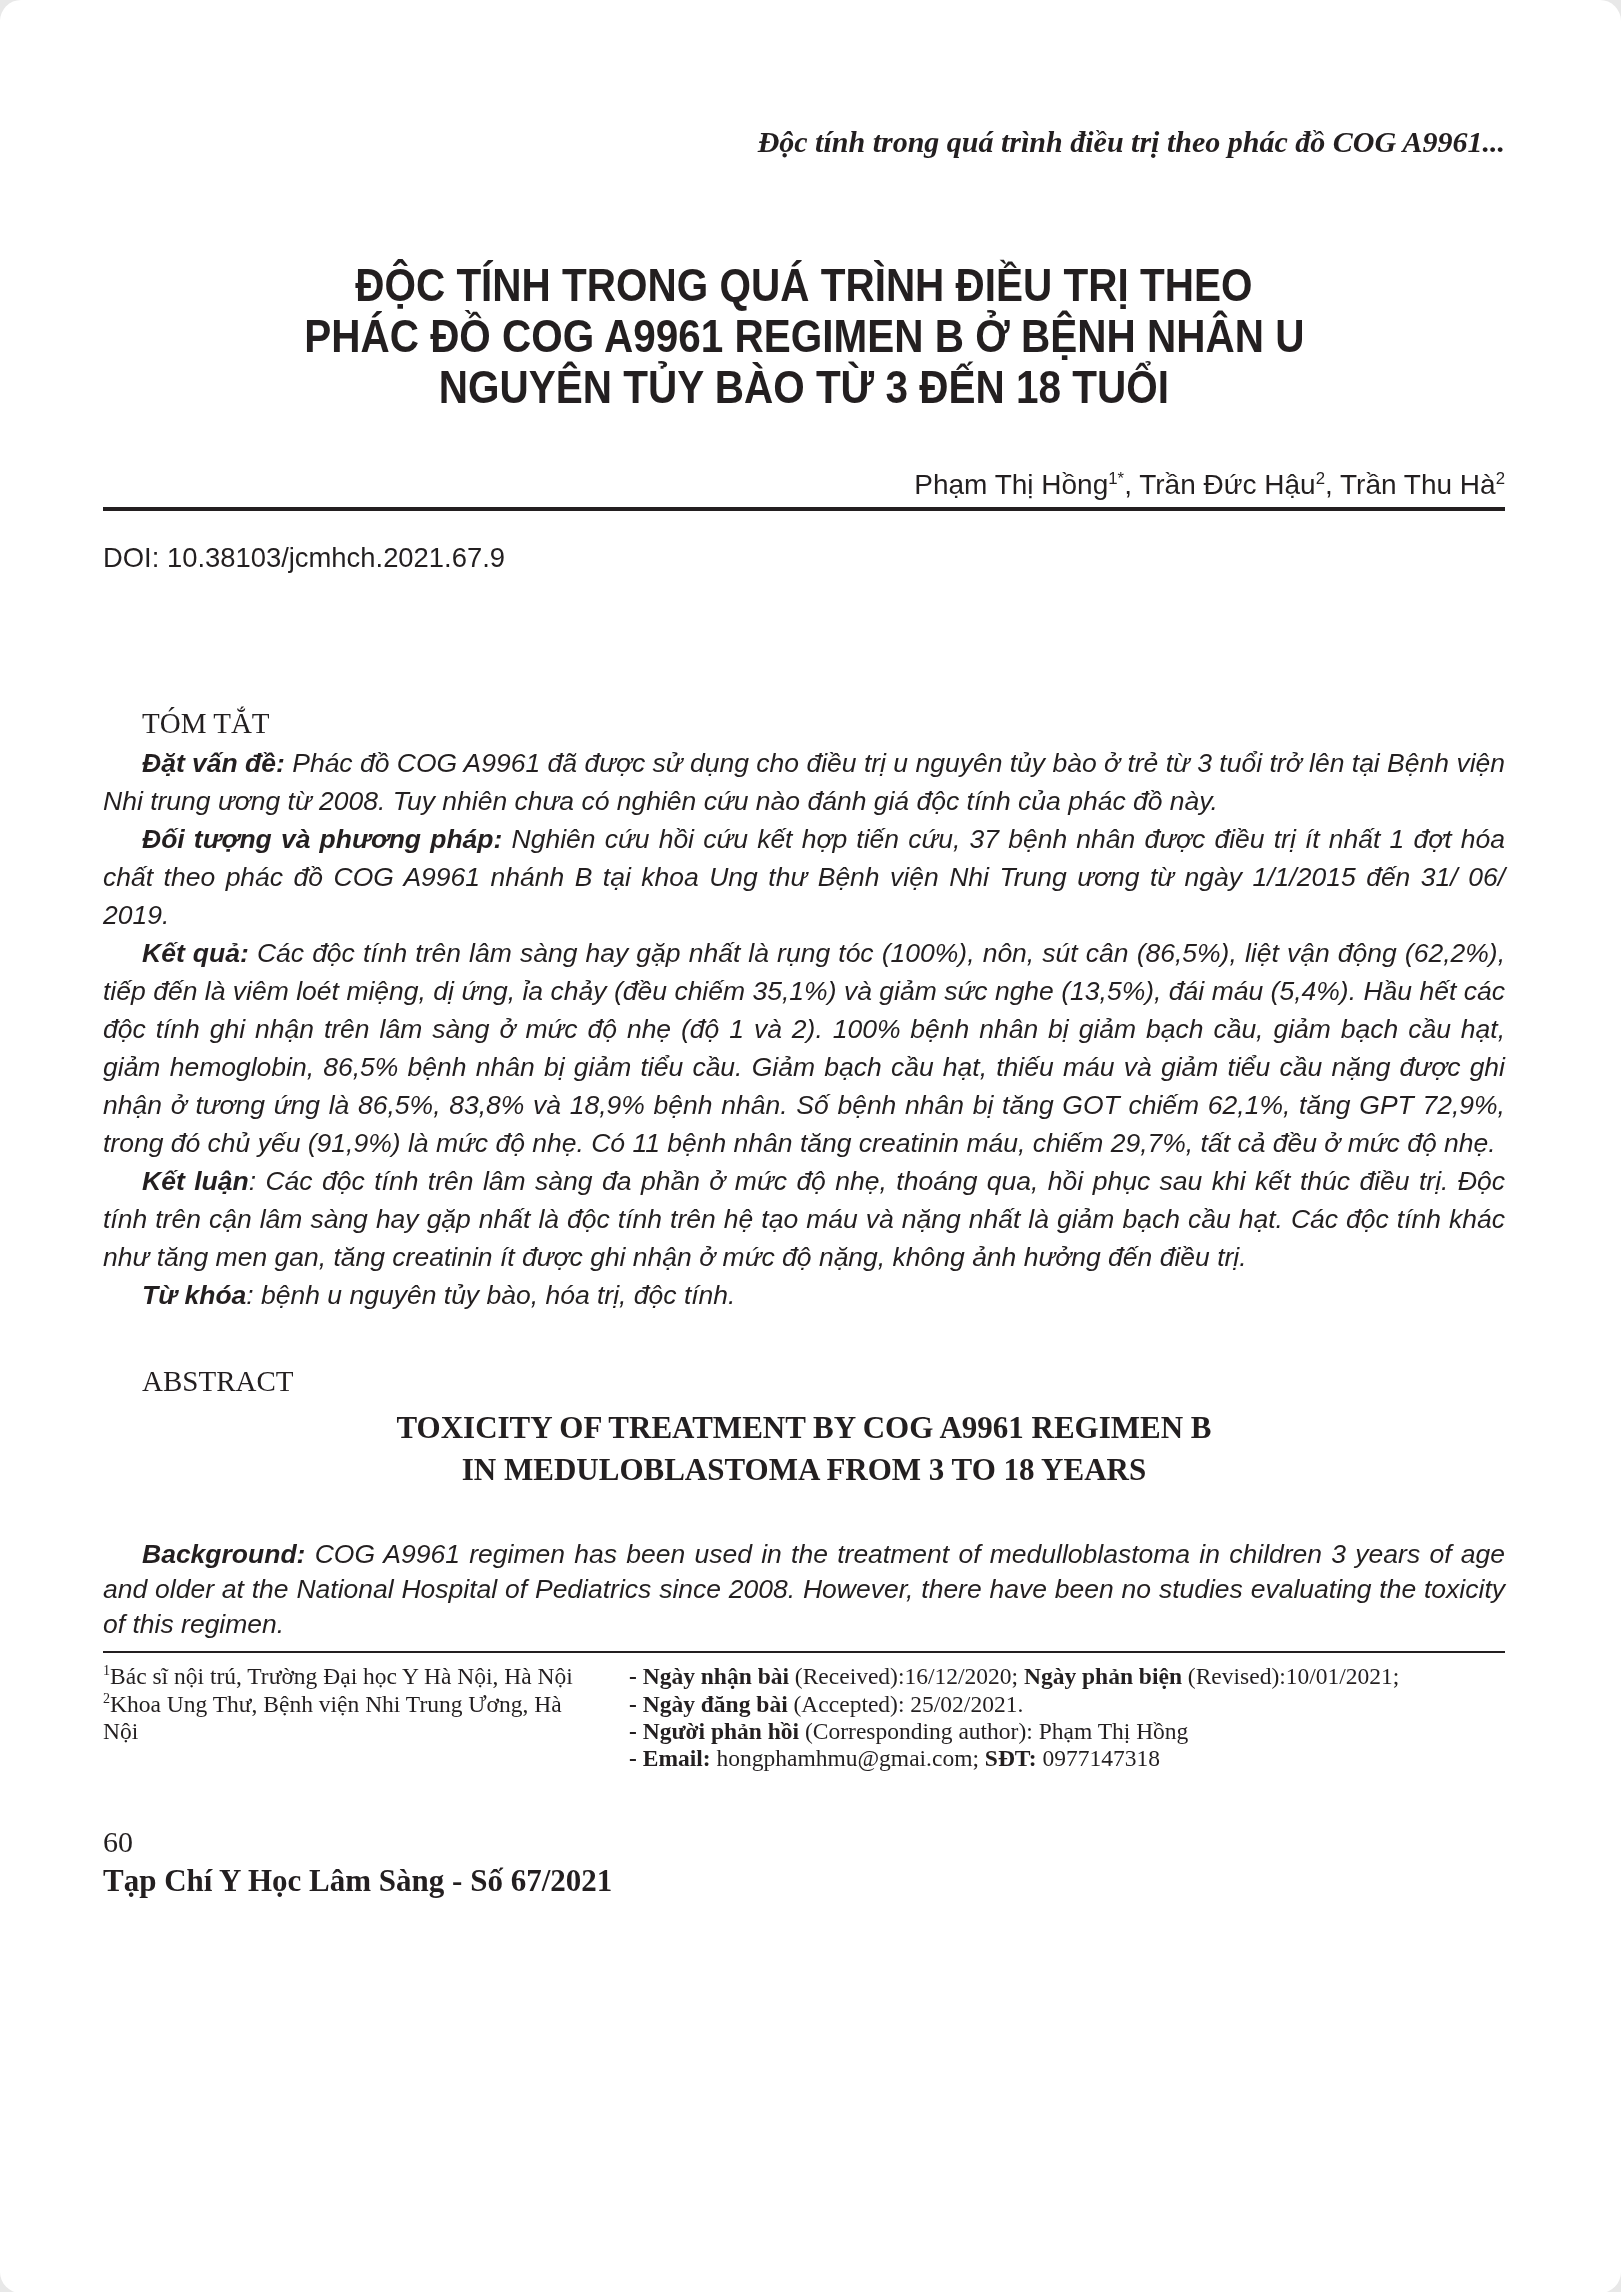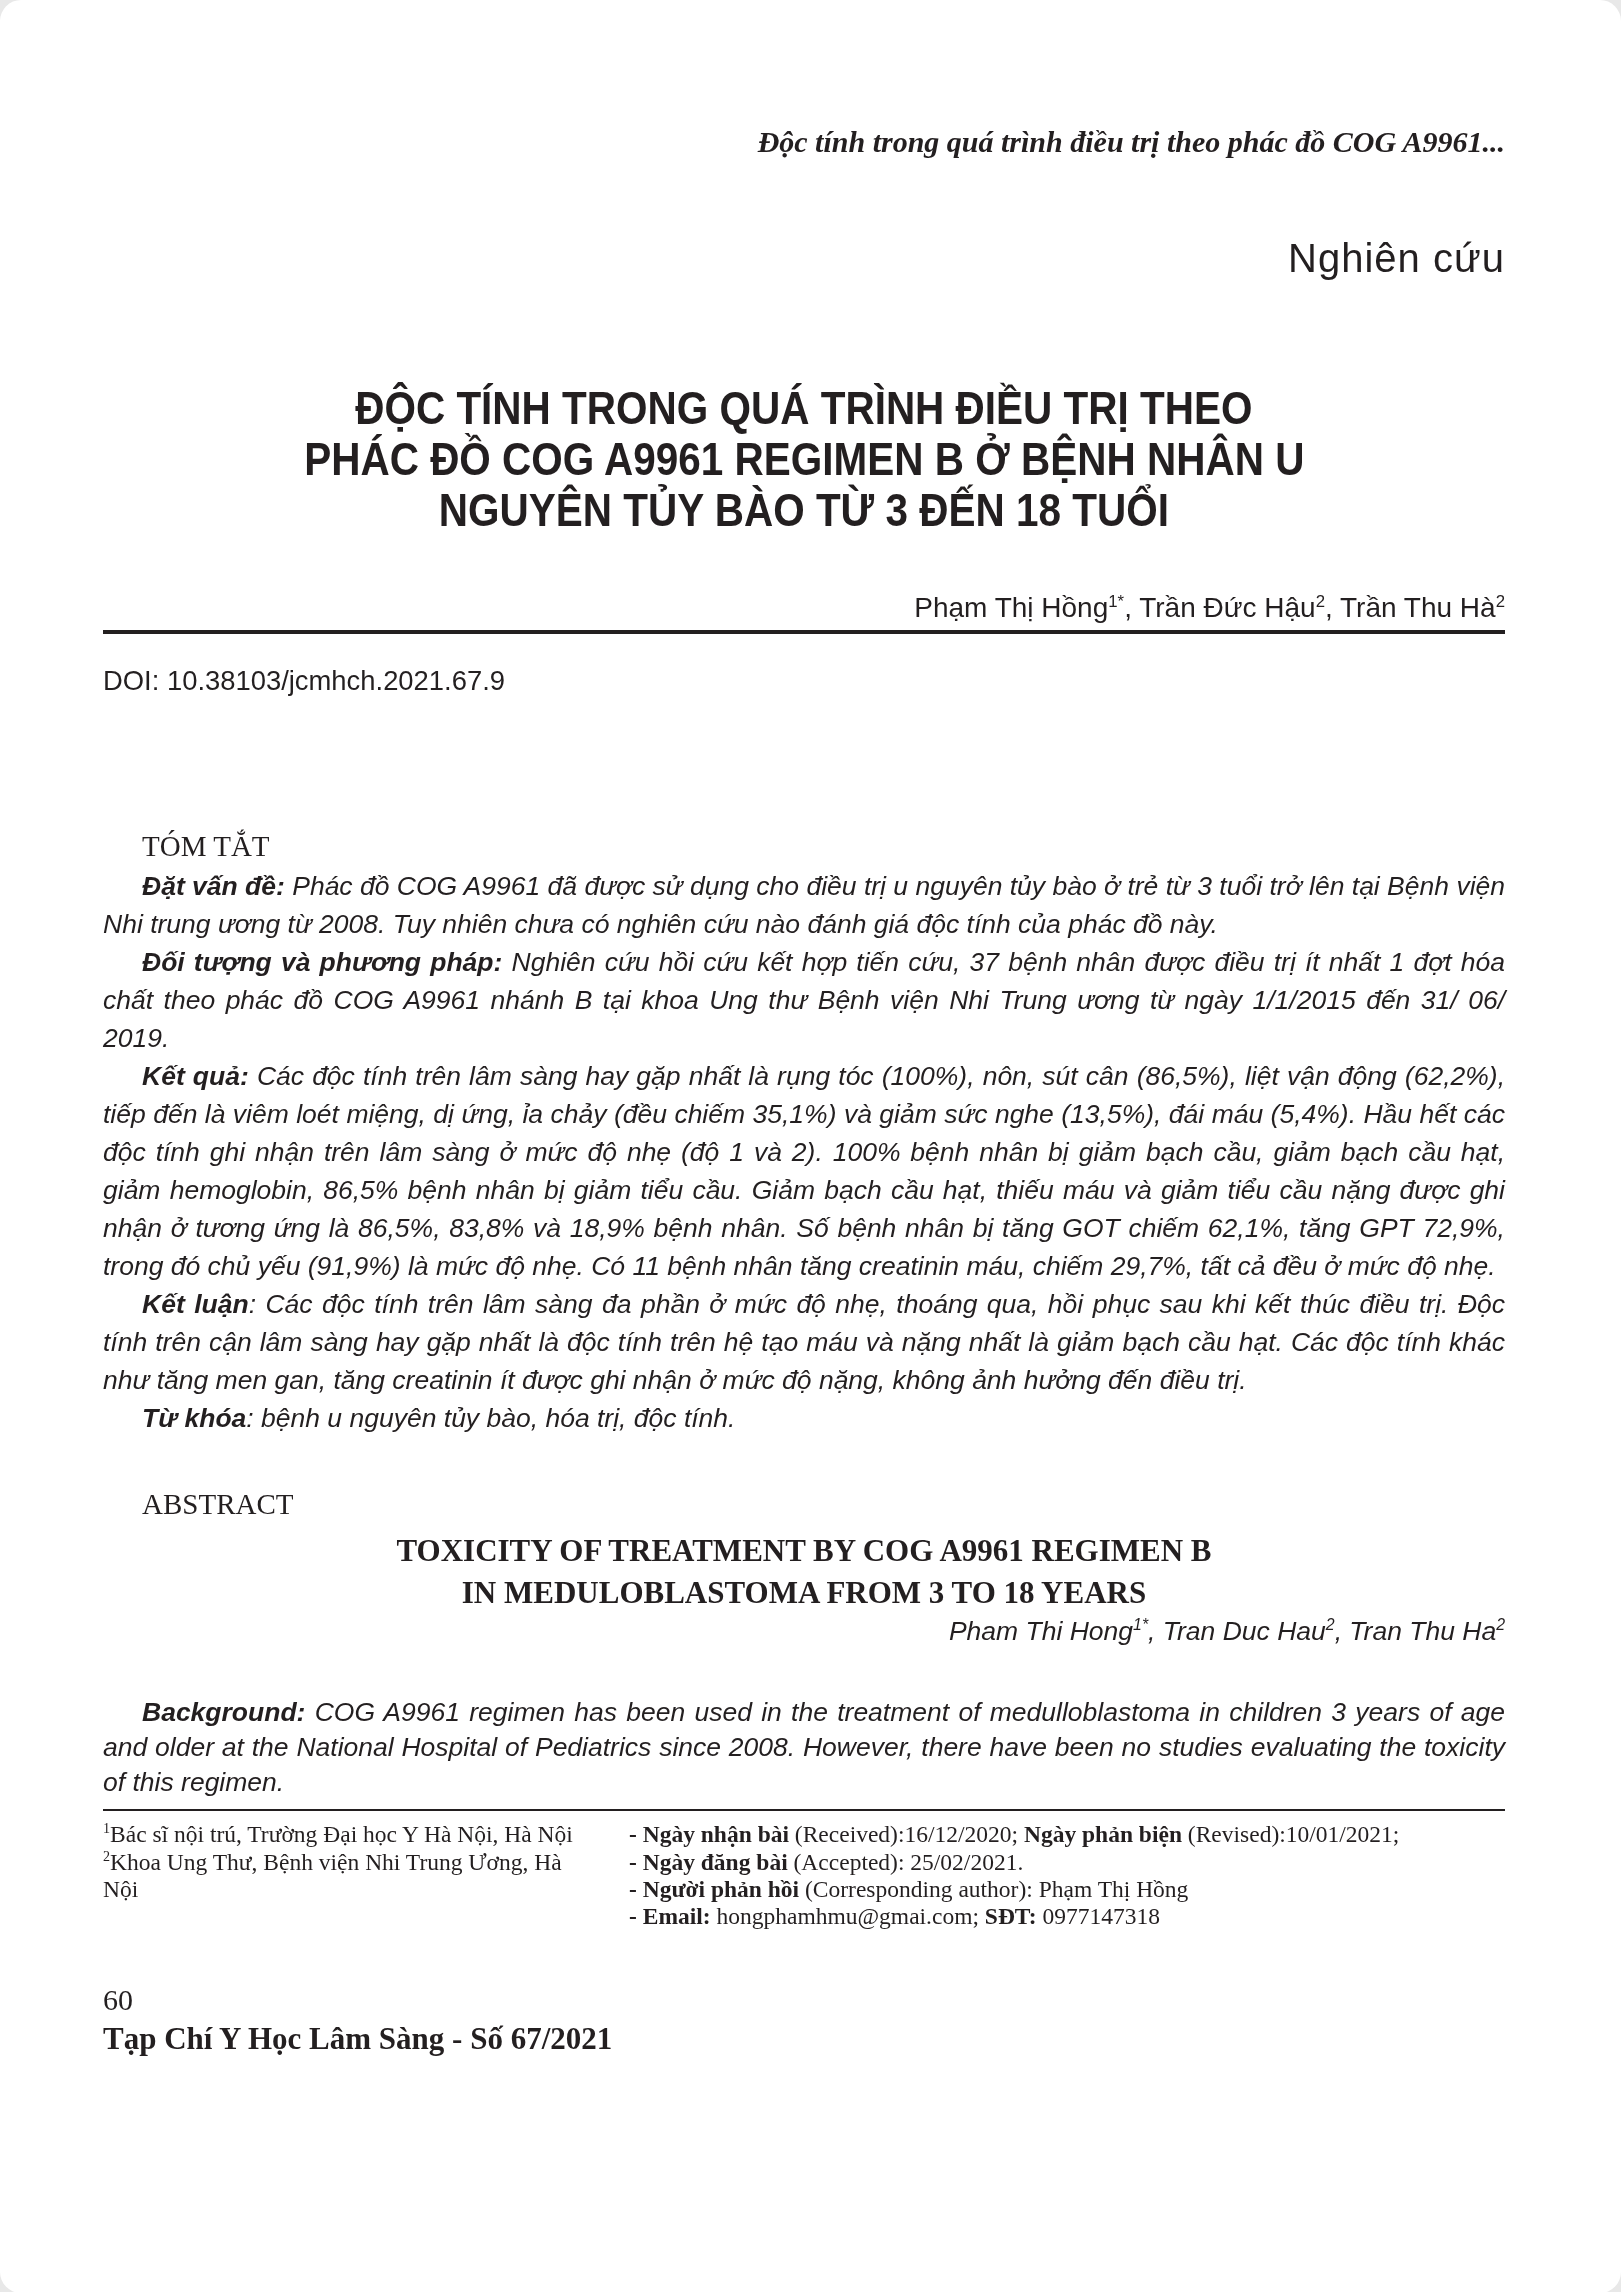--- a/index.html
+++ b/index.html
@@ -117,21 +117,20 @@
   }
   .footer-journal{font-weight:bold;font-size:31px;}
 </style>
 </head>
 <body>
 
 <div class="page">
 
   <div class="running-head">Độc tính trong quá trình điều trị theo phác đồ COG A9961...</div>
 
-  <div class="article-type">Nghiên cứu</div>
 
   <div class="title-block">
     <div class="title-line"><span>ĐỘC TÍNH TRONG QUÁ TRÌNH ĐIỀU TRỊ THEO</span></div>
     <div class="title-line"><span>PHÁC ĐỒ COG A9961 REGIMEN B Ở BỆNH NHÂN U</span></div>
     <div class="title-line"><span>NGUYÊN TỦY BÀO TỪ 3 ĐẾN 18 TUỔI</span></div>
   </div>
 
   <div class="authors-vi"><span>Phạm Thị Hồng</span><sup>1*</sup><span>, Trần Đức Hậu</span><sup>2</sup><span>, Trần Thu Hà</span><sup>2</sup></div>
 
   <div class="rule-thick"></div>
@@ -148,21 +147,20 @@
     <p class="body-par"><span class="b">Từ khóa</span><span>: bệnh u nguyên tủy bào, hóa trị, độc tính.</span></p>
   </div>
 
   <div class="section-head abstract-head">ABSTRACT</div>
 
   <div class="en-title">
     <div>TOXICITY OF TREATMENT BY COG A9961 REGIMEN B</div>
     <div>IN MEDULOBLASTOMA FROM 3 TO 18 YEARS</div>
   </div>
 
-  <div class="authors-en"><span>Pham Thi Hong</span><sup>1*</sup><span>, Tran Duc Hau</span><sup>2</sup><span>, Tran Thu Ha</span><sup>2</sup></div>
 
   <div class="en-abstract">
     <p class="body-par"><span class="b">Background: </span><span>COG A9961 regimen has been used in the treatment of medulloblastoma in children 3 years of age and older at the National Hospital of Pediatrics since 2008. However, there have been no studies evaluating the toxicity of this regimen.</span></p>
   </div>
 
   <div class="rule-thin"></div>
 
   <div class="footnotes">
     <div class="fn-left">
       <p class="fn-line"><sup>1</sup><span>Bác sĩ nội trú, Trường Đại học Y Hà Nội, Hà Nội</span></p>

